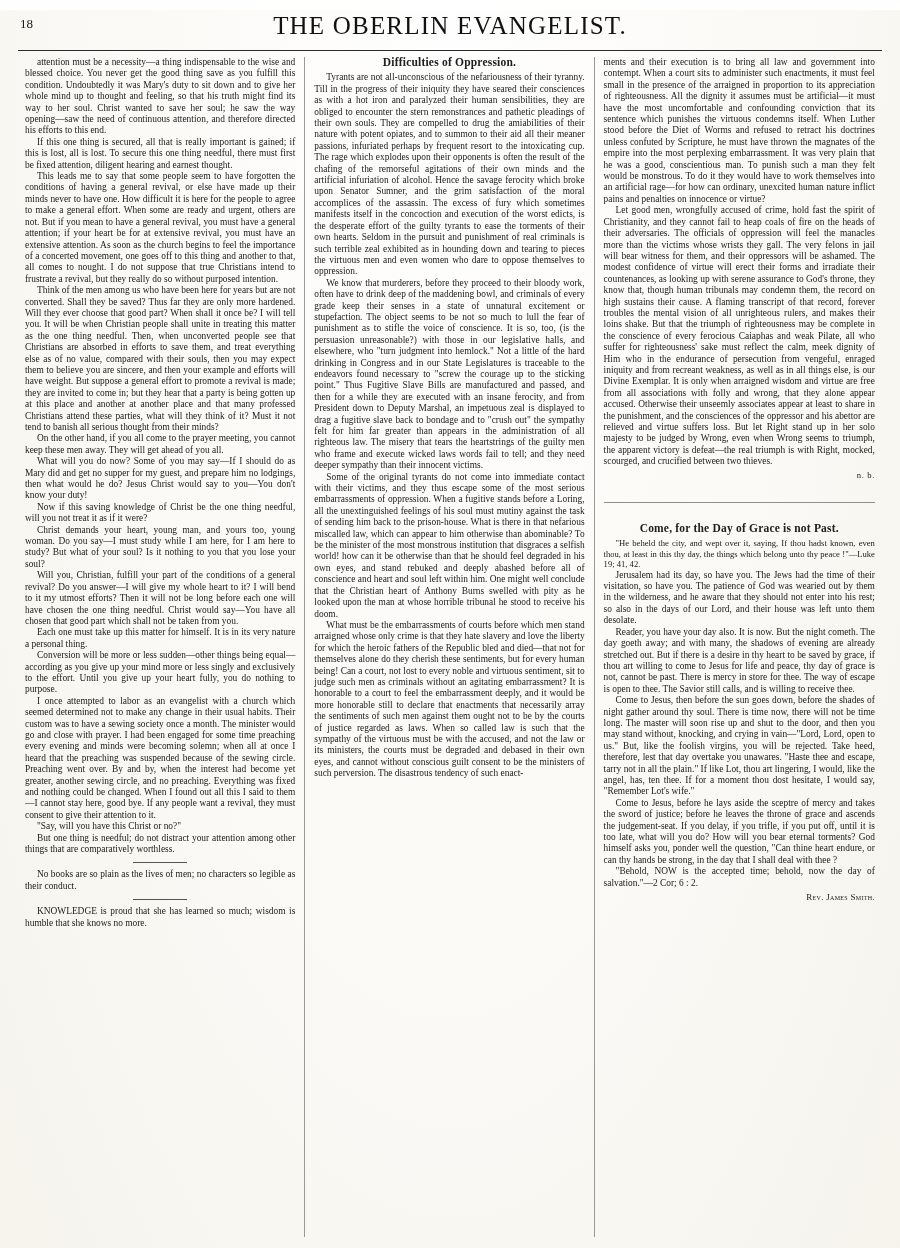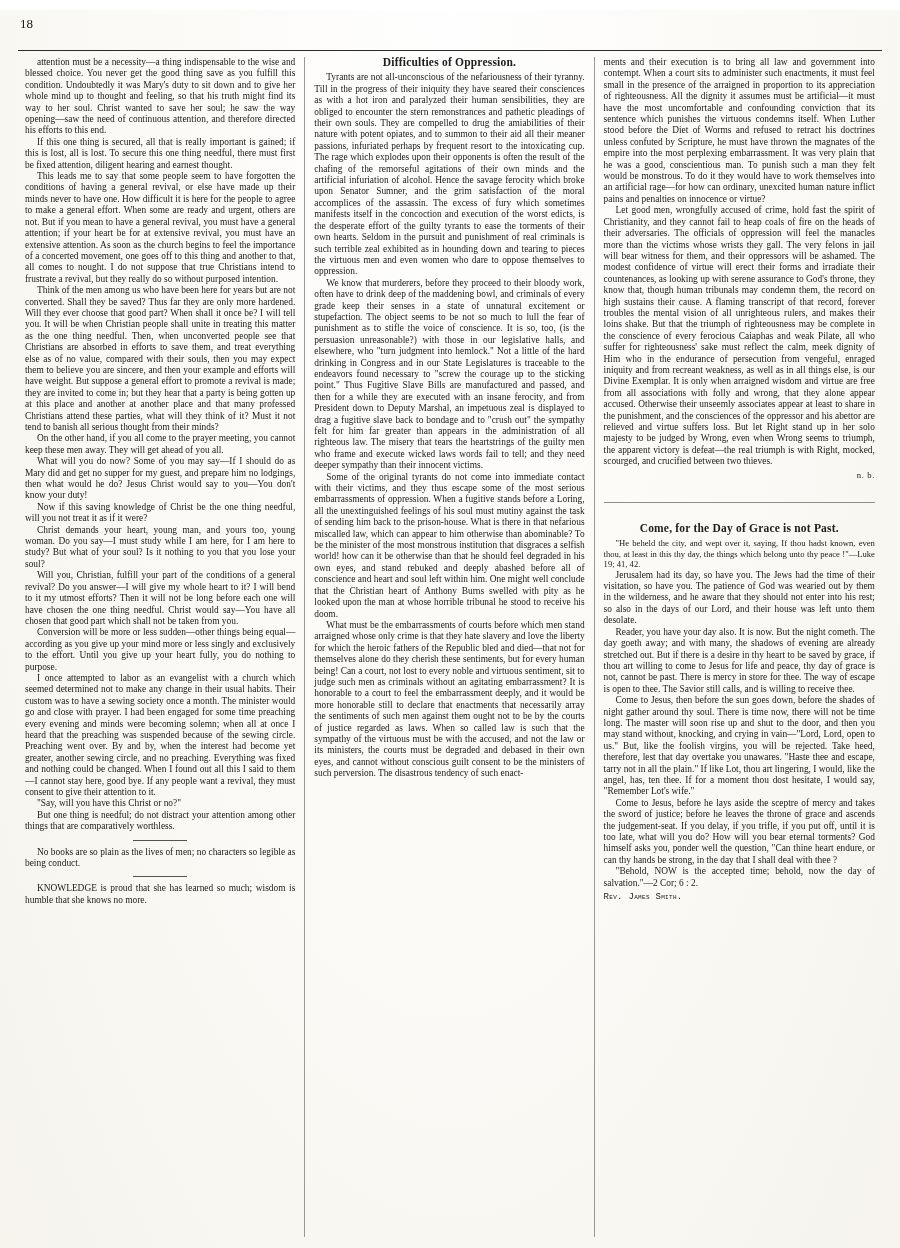--- a/index.html
+++ b/index.html
@@ -86,26 +86,25 @@
     border-top: 1px solid #8f8f89;
   }
   .epigraph {
     font-size: 8.6px;
     line-height: 10.4px;
     text-align: justify;
     text-indent: 10px;
     margin-bottom: 1px;
   }
   .sign {
-    text-align: left;
+    text-align: right;
     font-size: 9px;
     font-variant: small-caps;
     margin-top: 3px;
     letter-spacing: 0.3px;
-    font-family: Liberation Mono, monospace;
   }
   .initials {
     text-align: right;
     font-size: 8.6px;
     margin-top: 2px;
     letter-spacing: 0.6px;
   }
   .rule-short {
     width: 54px;
     height: 1px;
@@ -114,40 +113,42 @@
   }
   .ital { }
 </style>
 </head>
 <body>
 
 <div class="page">
 
   <div class="masthead">
     <div class="folio">18</div>
+    <div class="masthead-title">THE OBERLIN EVANGELIST.</div>
   </div>
 
   <div class="columns">
 
     <div class="col c1">
       <p>attention must be a necessity—a thing indispensable to the wise and blessed choice. You never get the good thing save as you fulfill this condition. Undoubtedly it was Mary's duty to sit down and to give her whole mind up to thought and feeling, so that his truth might find its way to her soul. Christ wanted to save her soul; he saw the way opening—saw the need of continuous attention, and therefore directed his efforts to this end.</p>
       <p>If this one thing is secured, all that is really important is gained; if this is lost, all is lost. To secure this one thing needful, there must first be fixed attention, diligent hearing and earnest thought.</p>
       <p>This leads me to say that some people seem to have forgotten the conditions of having a general revival, or else have made up their minds never to have one. How difficult it is here for the people to agree to make a general effort. When some are ready and urgent, others are not. But if you mean to have a general revival, you must have a general attention; if your heart be for at extensive revival, you must have an extensive attention. As soon as the church begins to feel the importance of a concerted movement, one goes off to this thing and another to that, all comes to nought. I do not suppose that true Christians intend to frustrate a revival, but they really do so without purposed intention.</p>
       <p>Think of the men among us who have been here for years but are not converted. Shall they be saved? Thus far they are only more hardened. Will they ever choose that good part? When shall it once be? I will tell you. It will be when Christian people shall unite in treating this matter as the one thing needful. Then, when unconverted people see that Christians are absorbed in efforts to save them, and treat everything else as of no value, compared with their souls, then you may expect them to believe you are sincere, and then your example and efforts will have weight. But suppose a general effort to promote a revival is made; they are invited to come in; but they hear that a party is being gotten up at this place and another at another place and that many professed Christians attend these parties, what will they think of it? Must it not tend to banish all serious thought from their minds?</p>
       <p>On the other hand, if you all come to the prayer meeting, you cannot keep these men away. They will get ahead of you all.</p>
       <p>What will you do now? Some of you may say—If I should do as Mary did and get no supper for my guest, and prepare him no lodgings, then what would he do? Jesus Christ would say to you—You don't know your duty!</p>
       <p>Now if this saving knowledge of Christ be the one thing needful, will you not treat it as if it were?</p>
       <p>Christ demands your heart, young man, and yours too, young woman. Do you say—I must study while I am here, for I am here to study? But what of your soul? Is it nothing to you that you lose your soul?</p>
       <p>Will you, Christian, fulfill your part of the conditions of a general revival? Do you answer—I will give my whole heart to it? I will bend to it my utmost efforts? Then it will not be long before each one will have chosen the one thing needful. Christ would say—You have all chosen that good part which shall not be taken from you.</p>
+      <p>Each one must take up this matter for himself. It is in its very nature a personal thing.</p>
       <p>Conversion will be more or less sudden—other things being equal—according as you give up your mind more or less singly and exclusively to the effort. Until you give up your heart fully, you do nothing to purpose.</p>
       <p>I once attempted to labor as an evangelist with a church which seemed determined not to make any change in their usual habits. Their custom was to have a sewing society once a month. The minister would go and close with prayer. I had been engaged for some time preaching every evening and minds were becoming solemn; when all at once I heard that the preaching was suspended because of the sewing circle. Preaching went over. By and by, when the interest had become yet greater, another sewing circle, and no preaching. Everything was fixed and nothing could be changed. When I found out all this I said to them—I cannot stay here, good bye. If any people want a revival, they must consent to give their attention to it.</p>
       <p>"Say, will you have this Christ or no?"</p>
       <p class="ital">But one thing is needful; do not distract your attention among other things that are comparatively worthless.</p>
       <div class="rule-short"></div>
-      <p>No books are so plain as the lives of men; no characters so legible as being conduct.</p>
+      <p>No books are so plain as the lives of men; no characters so legible as their conduct.</p>
       <div class="rule-short"></div>
       <p>KNOWLEDGE is proud that she has learned so much; wisdom is humble that she knows no more.</p>
     </div>
 
     <div class="col c2">
       <div class="sec-head">Difficulties of Oppression.</div>
       <p>Tyrants are not all-unconscious of the nefariousness of their tyranny. Till in the progress of their iniquity they have seared their consciences as with a hot iron and paralyzed their human sensibilities, they are obliged to encounter the stern remonstrances and pathetic pleadings of their own souls. They are compelled to drug the amiabilities of their nature with potent opiates, and to summon to their aid all their meaner passions, infuriated perhaps by frequent resort to the intoxicating cup. The rage which explodes upon their opponents is often the result of the chafing of the remorseful agitations of their own minds and the artificial infuriation of alcohol. Hence the savage ferocity which broke upon Senator Sumner, and the grim satisfaction of the moral accomplices of the assassin. The excess of fury which sometimes manifests itself in the concoction and execution of the worst edicts, is the desperate effort of the guilty tyrants to ease the torments of their own hearts. Seldom in the pursuit and punishment of real criminals is such terrible zeal exhibited as in hounding down and tearing to pieces the virtuous men and even women who dare to oppose themselves to oppression.</p>
       <p>We know that murderers, before they proceed to their bloody work, often have to drink deep of the maddening bowl, and criminals of every grade keep their senses in a state of unnatural excitement or stupefaction. The object seems to be not so much to lull the fear of punishment as to stifle the voice of conscience. It is so, too, (is the persuasion unreasonable?) with those in our legislative halls, and elsewhere, who "turn judgment into hemlock." Not a little of the hard drinking in Congress and in our State Legislatures is traceable to the endeavors found necessary to "screw the courage up to the sticking point." Thus Fugitive Slave Bills are manufactured and passed, and then for a while they are executed with an insane ferocity, and from President down to Deputy Marshal, an impetuous zeal is displayed to drag a fugitive slave back to bondage and to "crush out" the sympathy felt for him far greater than appears in the administration of all righteous law. The misery that tears the heartstrings of the guilty men who frame and execute wicked laws words fail to tell; and they need deeper sympathy than their innocent victims.</p>
       <p>Some of the original tyrants do not come into immediate contact with their victims, and they thus escape some of the most serious embarrassments of oppression. When a fugitive stands before a Loring, all the unextinguished feelings of his soul must mutiny against the task of sending him back to the prison-house. What is there in that nefarious miscalled law, which can appear to him otherwise than abominable? To be the minister of the most monstrous institution that disgraces a selfish world! how can it be otherwise than that he should feel degraded in his own eyes, and stand rebuked and deeply abashed before all of conscience and heart and soul left within him. One might well conclude that the Christian heart of Anthony Burns swelled with pity as he looked upon the man at whose horrible tribunal he stood to receive his doom.</p>
       <p>What must be the embarrassments of courts before which men stand arraigned whose only crime is that they hate slavery and love the liberty for which the heroic fathers of the Republic bled and died—that not for themselves alone do they cherish these sentiments, but for every human being! Can a court, not lost to every noble and virtuous sentiment, sit to judge such men as criminals without an agitating embarrassment? It is honorable to a court to feel the embarrassment deeply, and it would be more honorable still to declare that enactments that necessarily array the sentiments of such men against them ought not to be by the courts of justice regarded as laws. When so called law is such that the sympathy of the virtuous must be with the accused, and not the law or its ministers, the courts must be degraded and debased in their own eyes, and cannot without conscious guilt consent to be the ministers of such perversion. The disastrous tendency of such enact-</p>

